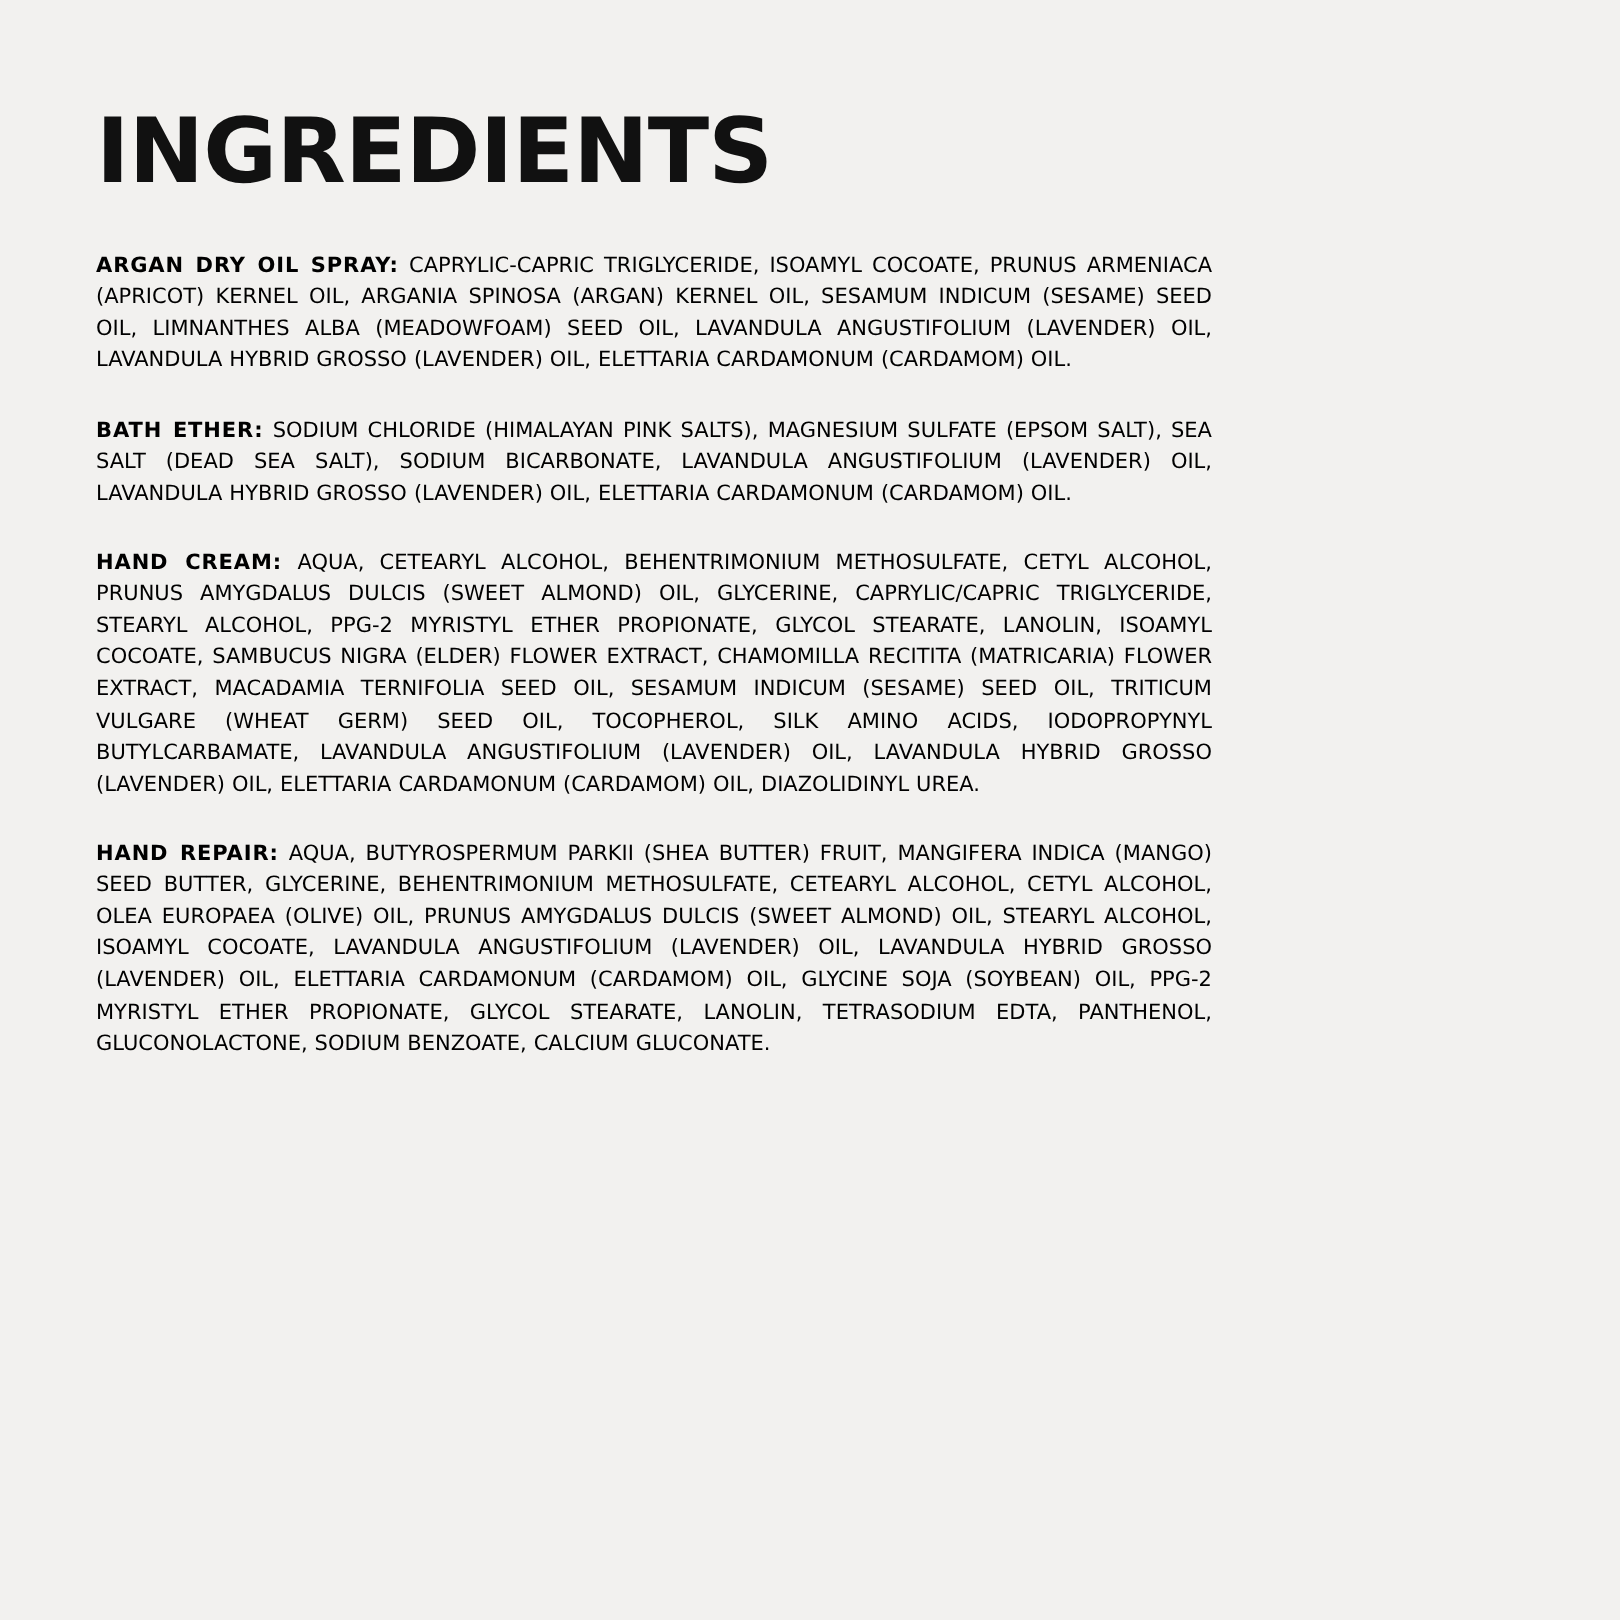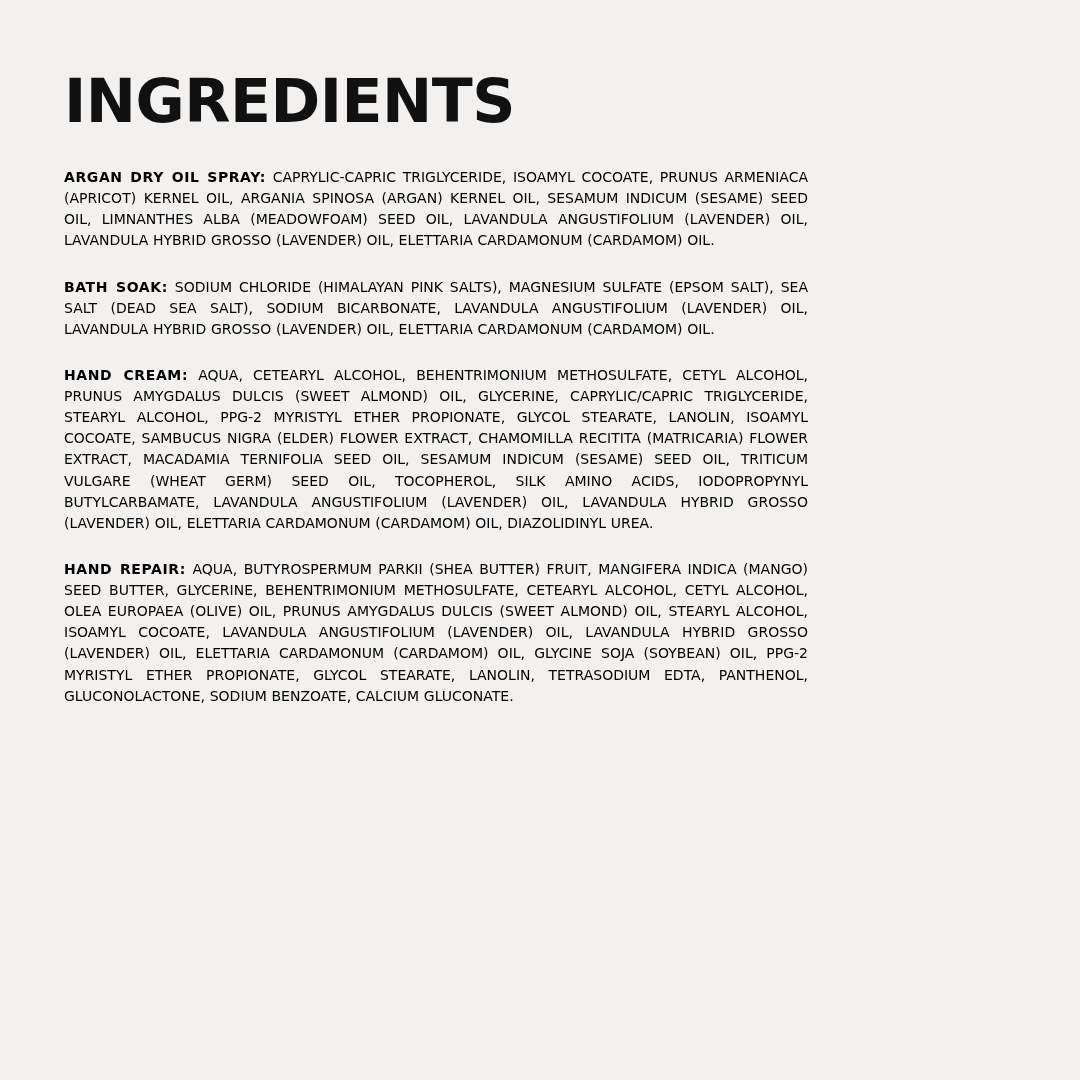--- a/index.html
+++ b/index.html
@@ -52,19 +52,19 @@
 </style>
 </head>
 <body>
 
 <div class="page">
 
   <h1 class="page-title">INGREDIENTS</h1>
 
   <p class="ingredient-block"><span class="block-label">ARGAN DRY OIL SPRAY:</span><span class="block-body"> CAPRYLIC-CAPRIC TRIGLYCERIDE, ISOAMYL COCOATE, PRUNUS ARMENIACA (APRICOT) KERNEL OIL, ARGANIA SPINOSA (ARGAN) KERNEL OIL, SESAMUM INDICUM (SESAME) SEED OIL, LIMNANTHES ALBA (MEADOWFOAM) SEED OIL, LAVANDULA ANGUSTIFOLIUM (LAVENDER) OIL, LAVANDULA HYBRID GROSSO (LAVENDER) OIL, ELETTARIA CARDAMONUM (CARDAMOM) OIL.</span></p>
 
-  <p class="ingredient-block"><span class="block-label">BATH SOAK:</span><span class="block-body"> SODIUM CHLORIDE (HIMALAYAN PINK SALTS), MAGNESIUM SULFATE (EPSOM SALT), SEA SALT (DEAD SEA SALT), SODIUM BICARBONATE, LAVANDULA ANGUSTIFOLIUM (LAVENDER) OIL, LAVANDULA HYBRID GROSSO (LAVENDER) OIL, ELETTARIA CARDAMONUM (CARDAMOM) OIL.</span></p>
+  <p class="ingredient-block"><span class="block-label">BATH ETHER:</span><span class="block-body"> SODIUM CHLORIDE (HIMALAYAN PINK SALTS), MAGNESIUM SULFATE (EPSOM SALT), SEA SALT (DEAD SEA SALT), SODIUM BICARBONATE, LAVANDULA ANGUSTIFOLIUM (LAVENDER) OIL, LAVANDULA HYBRID GROSSO (LAVENDER) OIL, ELETTARIA CARDAMONUM (CARDAMOM) OIL.</span></p>
 
   <p class="ingredient-block"><span class="block-label">HAND CREAM:</span><span class="block-body"> AQUA, CETEARYL ALCOHOL, BEHENTRIMONIUM METHOSULFATE, CETYL ALCOHOL, PRUNUS AMYGDALUS DULCIS (SWEET ALMOND) OIL, GLYCERINE, CAPRYLIC/CAPRIC TRIGLYCERIDE, STEARYL ALCOHOL, PPG-2 MYRISTYL ETHER PROPIONATE, GLYCOL STEARATE, LANOLIN, ISOAMYL COCOATE, SAMBUCUS NIGRA (ELDER) FLOWER EXTRACT, CHAMOMILLA RECITITA (MATRICARIA) FLOWER EXTRACT, MACADAMIA TERNIFOLIA SEED OIL, SESAMUM INDICUM (SESAME) SEED OIL, TRITICUM VULGARE (WHEAT GERM) SEED OIL, TOCOPHEROL, SILK AMINO ACIDS, IODOPROPYNYL BUTYLCARBAMATE, LAVANDULA ANGUSTIFOLIUM (LAVENDER) OIL, LAVANDULA HYBRID GROSSO (LAVENDER) OIL, ELETTARIA CARDAMONUM (CARDAMOM) OIL, DIAZOLIDINYL UREA.</span></p>
 
   <p class="ingredient-block"><span class="block-label">HAND REPAIR:</span><span class="block-body"> AQUA, BUTYROSPERMUM PARKII (SHEA BUTTER) FRUIT, MANGIFERA INDICA (MANGO) SEED BUTTER, GLYCERINE, BEHENTRIMONIUM METHOSULFATE, CETEARYL ALCOHOL, CETYL ALCOHOL, OLEA EUROPAEA (OLIVE) OIL, PRUNUS AMYGDALUS DULCIS (SWEET ALMOND) OIL, STEARYL ALCOHOL, ISOAMYL COCOATE, LAVANDULA ANGUSTIFOLIUM (LAVENDER) OIL, LAVANDULA HYBRID GROSSO (LAVENDER) OIL, ELETTARIA CARDAMONUM (CARDAMOM) OIL, GLYCINE SOJA (SOYBEAN) OIL, PPG-2 MYRISTYL ETHER PROPIONATE, GLYCOL STEARATE, LANOLIN, TETRASODIUM EDTA, PANTHENOL, GLUCONOLACTONE, SODIUM BENZOATE, CALCIUM GLUCONATE.</span></p>
 
 </div>
 
 </body></html>

